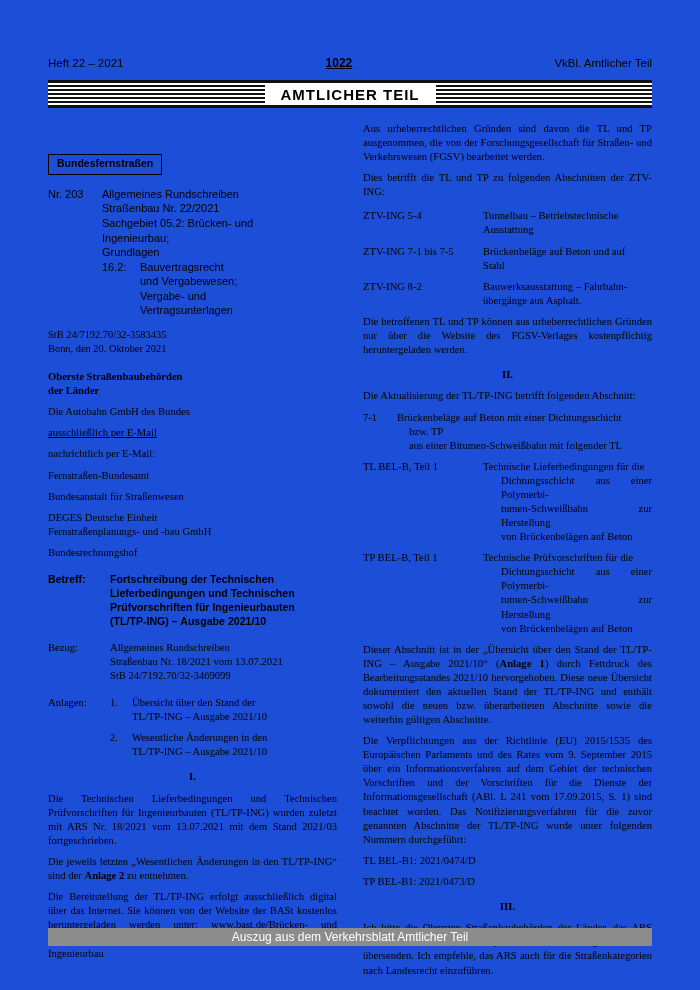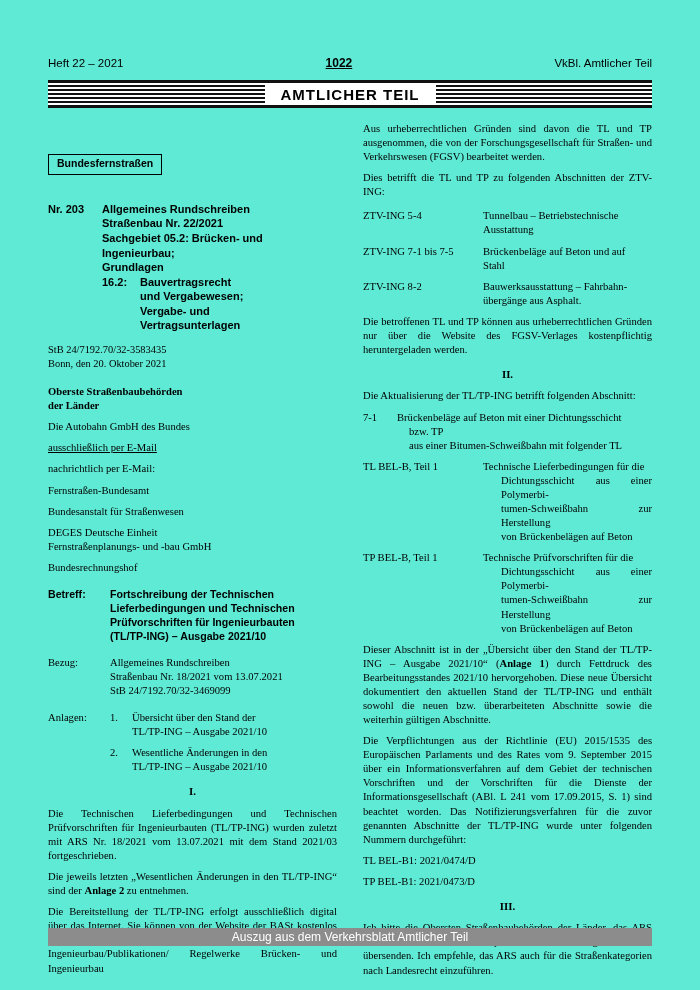--- a/index.html
+++ b/index.html
@@ -9,21 +9,21 @@
   }
   body {
     font-family: "Liberation Serif", serif;
     color: #000;
   }
   .page {
     position: relative;
     width: 700px;
     height: 990px;
     margin: 0 auto;
-    background: #5eead4;
+    background: #1d4ed8;
     box-sizing: border-box;
     padding: 56px 48px 0 48px;
   }
 
   
   .runhead {
     display: flex;
     align-items: baseline;
     font-family: "Liberation Sans", sans-serif;
     font-size: 11.5px;
@@ -85,25 +85,24 @@
     font-family: "Liberation Sans", sans-serif;
     font-weight: bold;
     font-size: 10.5px;
     margin-bottom: 12px;
     margin-top: 32px;
   }
 
   
   .titleblock {
     font-family: "Liberation Sans", sans-serif;
-    font-weight: bold;
+    font-weight: normal;
     font-size: 11px;
     line-height: 1.32;
     margin-bottom: 8px;
-    margin-top: 15px;
   }
   .trow { display: flex; }
   .trow .lbl { flex: 0 0 54px; }
   .trow .txt { flex: 1 1 auto; }
   .indent1 { padding-left: 54px; }
   .trow2 { display: flex; padding-left: 54px; }
   .trow2 .lbl2 { flex: 0 0 38px; }
   .trow2 .txt2 { flex: 1 1 auto; }
 
   .ref {

